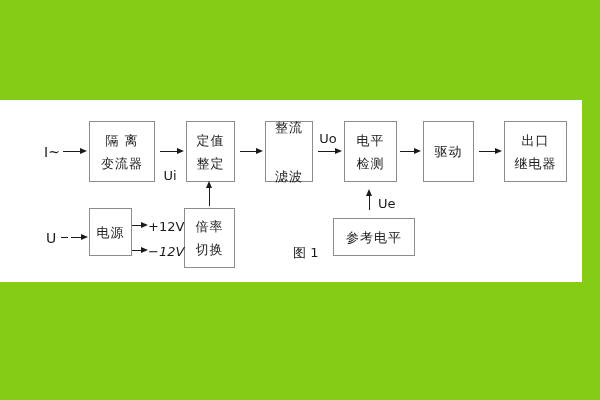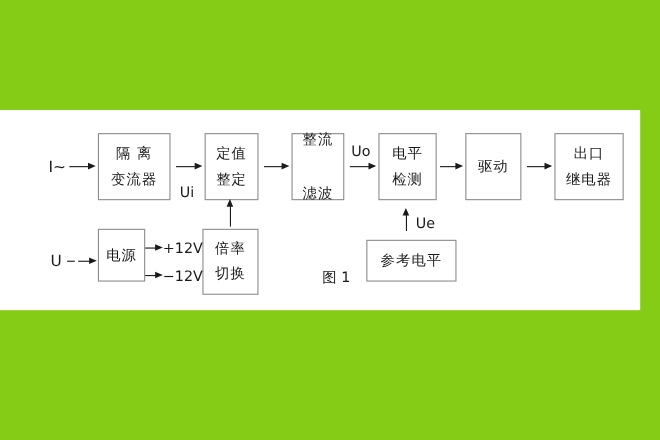--- a/index.html
+++ b/index.html
@@ -107,21 +107,21 @@
     <span>参考电平</span>
 
   </div>
 
   <span class="lbl" style="left:44px; top:145px; font-size:14px;">I~</span>
   <span class="lbl center" style="left:159px; top:132px; width:22px;margin-top:37px;">Ui</span>
   <span class="lbl center" style="left:317px; top:132px; width:22px;">Uo</span>
   <span class="lbl" style="left:378px; top:197px;">Ue</span>
   <span class="lbl" style="left:46px; top:231px; font-size:14px;">U</span>
   <span class="lbl" style="left:148px; top:220px;">+12V</span>
-  <span class="lbl" style="left:148px; top:245px;">−12V</span>
+  <span class="lbl" style="left:148px; top:245px;font-style:italic;">−12V</span>
 
   <span class="lbl" style="left:293px; top:246px;text-align:right;">图 1</span>
 
   <div class="arr-r" style="left:63px;  top:151px; width:18px;"></div>
   <div class="arr-r" style="left:160px; top:151px; width:18px;"></div>
   <div class="arr-r" style="left:240px; top:151px; width:17px;"></div>
   <div class="arr-r" style="left:318px; top:151px; width:18px;"></div>
   <div class="arr-r" style="left:400px; top:151px; width:15px;"></div>
   <div class="arr-r" style="left:479px; top:151px; width:17px;"></div>
 

